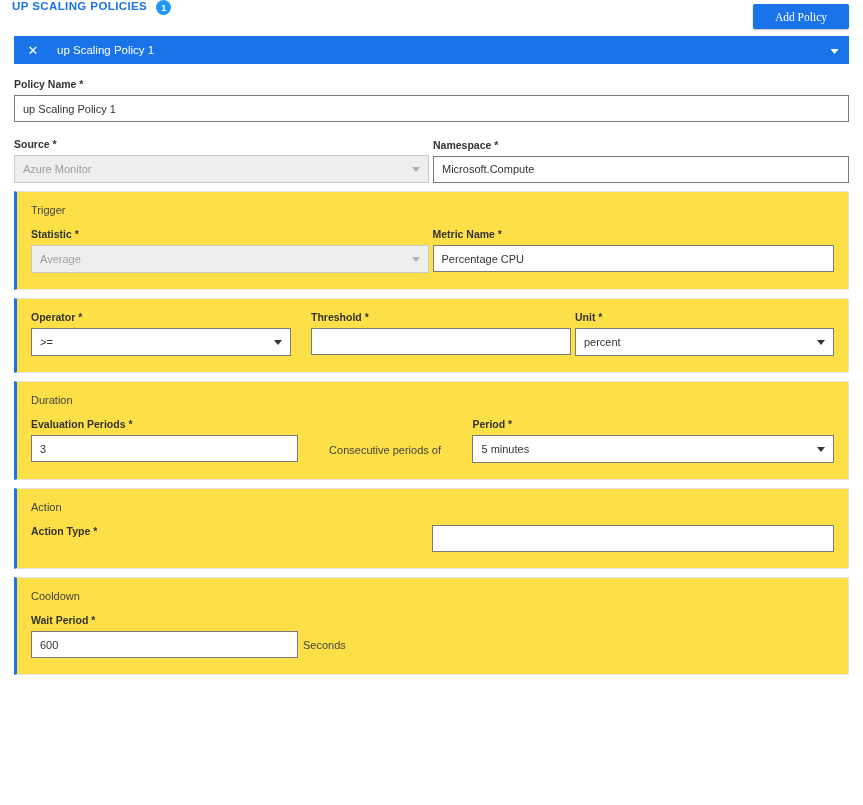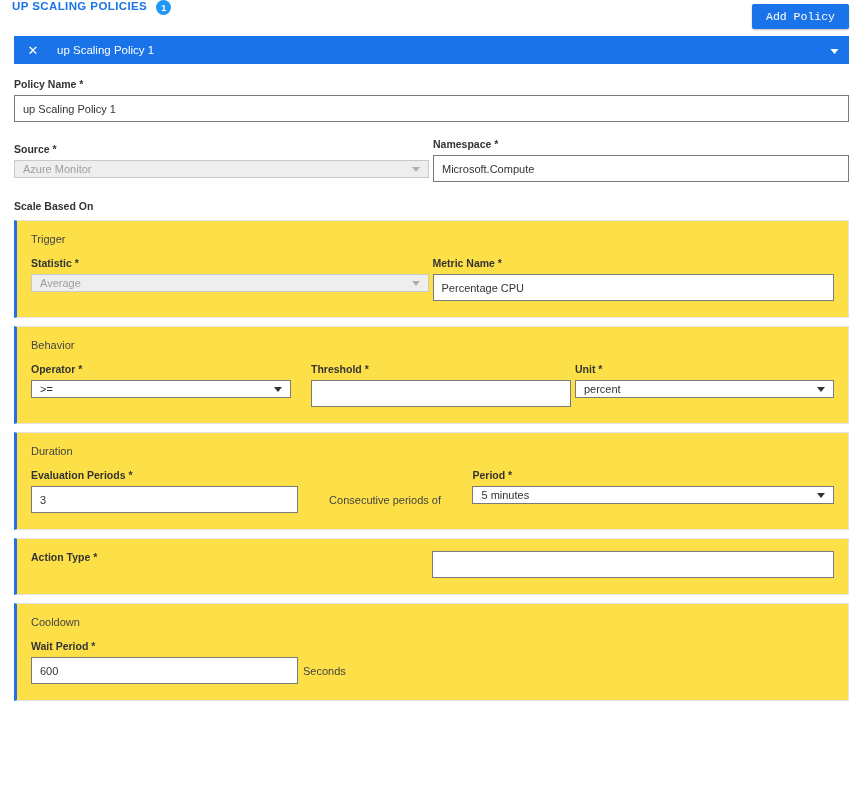--- a/index.html
+++ b/index.html
@@ -49,23 +49,23 @@
   }
   .add-policy-btn {
     position: absolute;
     right: 14px;
     top: 4px;
     background: #1a73e8;
     color: #ffffff;
     border: none;
     border-radius: 2px;
     height: 25px;
-    padding: 0 14px;
+    padding: 0 22px;
     font-size: 11.5px;
-    font-family: Liberation Mono, monospace;
+    font-family: Liberation Serif, serif;
     cursor: pointer;
     box-shadow: 0 1px 2px rgba(0,0,0,0.25);
   }
 
   
   .accordion-bar {
     margin: 4px 14px 0 14px;
     height: 28px;
     background: #1a73e8;
     color: #ffffff;
@@ -112,21 +112,21 @@
     font-size: 11px;
     padding: 0 8px;
     font-family: "Liberation Sans", sans-serif;
     color: #333333;
     outline: none;
   }
   .text-input::placeholder { color: #b5b5b5; }
 
   .select-box {
     width: 100%;
-    height: 18px;
+    height: 28px;
     border: 1px solid #7a7a7a;
     background: #ffffff;
     font-size: 11px;
     padding: 0 22px 0 8px;
     display: flex;
     align-items: center;
     position: relative;
     cursor: pointer;
   }
   .select-box.disabled {
@@ -207,41 +207,39 @@
           <span>Azure Monitor</span>
           <span class="caret"></span>
         </div>
       </div>
       <div class="col" style="width:416px; margin-left:4px;">
         <div class="field-label">Namespace *</div>
         <input class="text-input" type="text" value="Microsoft.Compute" style="">
       </div>
     </div>
 
-    <div class="scale-based-label">Scale Based On</div>
 
     <div class="section">
       <div class="section-title">Trigger</div>
       <div class="row">
         <div class="col" style="width:400px;">
           <div class="field-label">Statistic *</div>
           <div class="select-box disabled">
             <span>Average</span>
             <span class="caret"></span>
           </div>
         </div>
         <div class="col" style="width:404px; margin-left:4px;">
           <div class="field-label">Metric Name *</div>
           <input class="text-input" type="text" value="Percentage CPU" style="">
         </div>
       </div>
     </div>
 
     <div class="section">
-      <div class="section-title">Behavior</div>
       <div class="row">
         <div class="col" style="width:267px;">
           <div class="field-label">Operator *</div>
           <div class="select-box">
             <span>&gt;=</span>
             <span class="caret"></span>
           </div>
         </div>
         <div class="col" style="width:267px; margin-left:20px;">
           <div class="field-label">Threshold *</div>
@@ -269,20 +267,21 @@
           <div class="field-label">Period *</div>
           <div class="select-box">
             <span>5 minutes</span>
             <span class="caret"></span>
           </div>
         </div>
       </div>
     </div>
 
     <div class="section">
+      <div class="section-title">Action</div>
       <div class="row">
         <div class="col" style="width:399px;">
           <div class="field-label">Action Type *</div>
         </div>
         <div class="col" style="width:403px; margin-left:3px;">
           <input class="text-input" type="text" value="" style="">
         </div>
       </div>
     </div>
 

